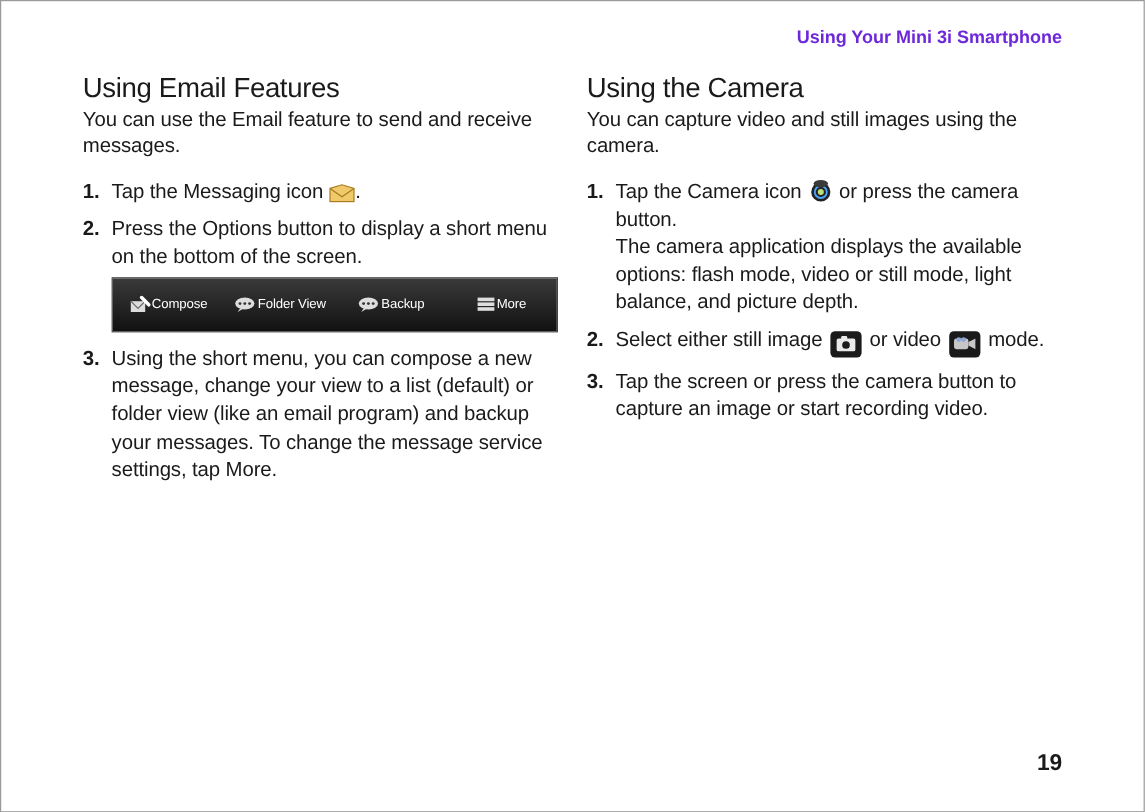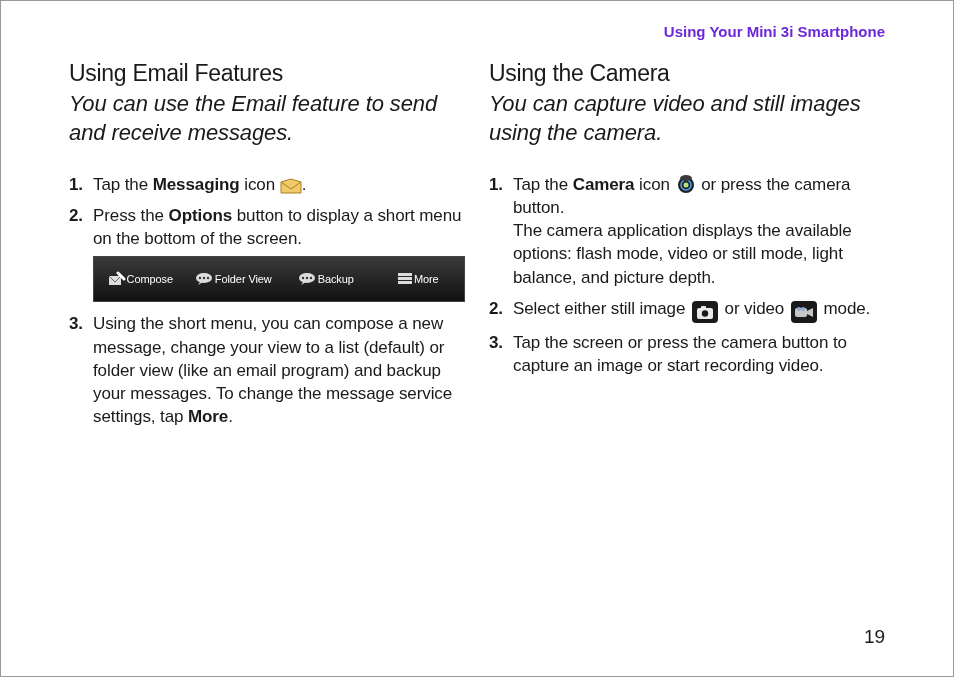--- a/index.html
+++ b/index.html
@@ -35,40 +35,39 @@
   .cols{display:flex;gap:var(--col-gap)}
   .col{flex:1 1 0;min-width:0}
   h2{
     font-size:23px;
     font-weight:400;
     font-stretch:semi-condensed;
     letter-spacing:-0.3px;
     margin:0 0 2px;
   }
   .lead{
-    font-size:22px;
+    font-size:17px;
     line-height:1.32;
-    margin:0 0 26px;
-    font-style:italic;
+    margin:0 0 14px;
   }
   ol{margin:0;padding:0;list-style:none;counter-reset:step}
   ol>li{
     position:relative;
     padding-left:24px;
     font-size:17px;
     line-height:1.36;
     margin-bottom:8px;
   }
   ol>li::before{
     counter-increment:step;
     content:counter(step)".";
     position:absolute;left:0;top:0;
     font-weight:700;
   }
-  b{font-weight:700}
+  b{font-weight:400}
   .note{display:flex;gap:8px;margin:4px 0 10px}
   .note-icon{width:24px;height:24px;flex:none;display:flex;align-items:center;justify-content:center}
   .note-body{font-size:17px;line-height:1.36}
   .inline-icon{display:inline-flex;vertical-align:-4px;width:22px;height:18px;align-items:center;justify-content:center}
   .badge{
     display:inline-flex;align-items:center;justify-content:center;
     width:26px;height:22px;border-radius:4px;background:#1a1a1a;
     vertical-align:-5px;margin:0 2px;
   }
   .badge svg{display:block}
@@ -83,21 +82,21 @@
     font-size:12px;
   }
   .phone-menu .pm-item{
     flex:1;
     display:flex;flex-direction:row;align-items:center;justify-content:center;gap:1px;
   }
   .pm-item svg{display:block}
   .pm-label{font-size:11px}
   .page-num{
     position:absolute;right:var(--page-pad-x);bottom:28px;
-    font-weight:400;font-size:19px;
+    font-weight:700;font-size:19px;
   }
 </style>
 </head>
 <body>
 
 <div class="frame">
   <div class="running-head">Using Your Mini 3i Smartphone</div>
 
   <div class="cols">
 

